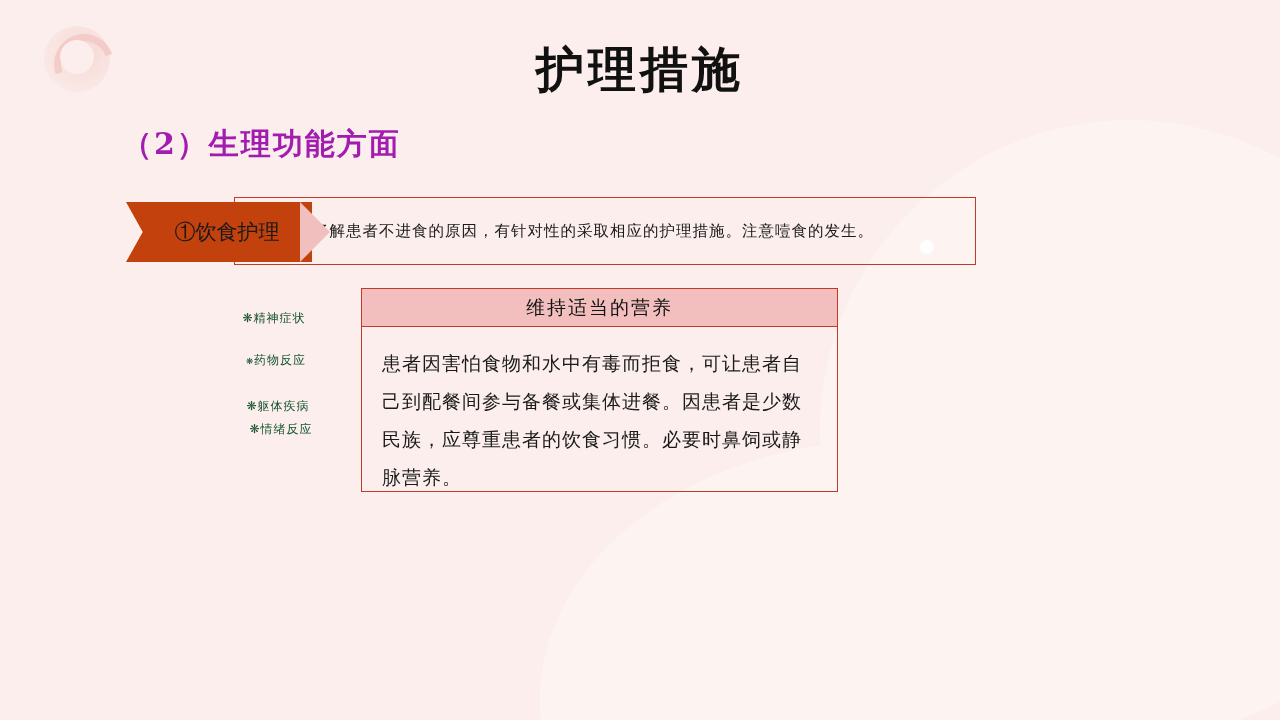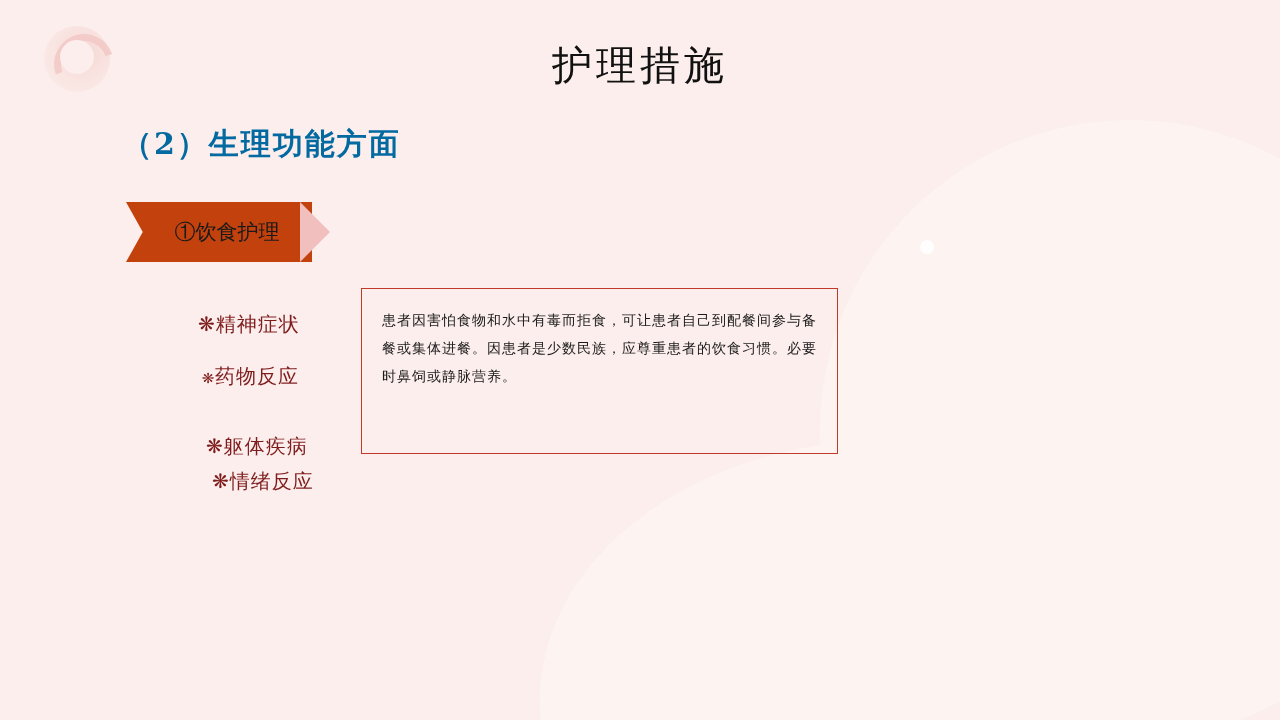--- a/index.html
+++ b/index.html
@@ -89,33 +89,33 @@
     transform: rotate(25deg);
     opacity: 0.85;
   }
 
   .title {
     position: absolute;
     left: 0;
     right: 0;
     top: 38px;
     text-align: center;
-    font-size: 40px;
+    font-size: 48px;
     letter-spacing: 4px;
     color: #111111;
     font-family: "DejaVu Serif", "Liberation Serif", serif;
-    font-weight: 400;
+    font-weight: 700;
   }
 
   .subtitle {
     position: absolute;
     left: 122px;
     top: 124px;
     font-size: 30px;
-    color: #0369a1;
+    color: #a21caf;
     font-weight: 700;
     letter-spacing: 2px;
     font-family: "DejaVu Serif", "Liberation Serif", serif;
   }
 
   
   .tag {
     position: absolute;
     left: 126px;
     top: 202px;
@@ -163,28 +163,29 @@
   }
 
   
   .bullets {
     position: absolute;
     left: 190px;
     top: 310px;
     width: 160px;
   }
   .bullet {
-    font-size: 20px;
-    color: #7f1d1d;
+    font-size: 12px;
+    color: #14532d;
     letter-spacing: 1px;
+    text-align: center;
     line-height: 1.4;
   }
   .bullet.b1 { margin-top: 0; margin-left: 8px; }
   .bullet.b2 { margin-top: 26px; margin-left: 12px; font-family: Liberation Mono, monospace; }
-  .bullet.b3 { margin-top: 40px; margin-left: 16px; }
+  .bullet.b3 { margin-top: 28px; margin-left: 16px; }
   .bullet.b4 { margin-top: 7px; margin-left: 22px; }
 
   
   .card {
     position: absolute;
     left: 361px;
     top: 288px;
     width: 477px;
   }
   .card-header {
@@ -197,21 +198,21 @@
     letter-spacing: 2px;
     border: 1px solid #c0392b;
     border-bottom: none;
     box-sizing: border-box;
   }
   .card-body {
     border: 1px solid #c0392b;
     box-sizing: border-box;
     height: 166px;
     padding: 18px 20px 0 20px;
-    font-size: 14px;
+    font-size: 19px;
     line-height: 2.0;
     color: #1a1a1a;
     letter-spacing: 1px;
   }
 </style>
 </head>
 <body>
 
 <div class="slide">
 
@@ -222,28 +223,32 @@
   <div class="ring-logo">
     <div class="outer"></div>
     <div class="accent"></div>
     <div class="inner"></div>
   </div>
 
   <div class="title">护理措施</div>
 
   <div class="subtitle">（2）生理功能方面</div>
 
+  <div class="note-box">
+    <div class="note-text">了解患者不进食的原因，有针对性的采取相应的护理措施。注意噎食的发生。</div>
+  </div>
 
   <div class="tag">①饮食护理</div>
   <div class="tag-arrow"></div>
 
   <div class="bullets">
     <div class="bullet b1">❋精神症状</div>
     <div class="bullet b2">❋药物反应</div>
     <div class="bullet b3">❋躯体疾病</div>
     <div class="bullet b4">❋情绪反应</div>
   </div>
 
   <div class="card">
+    <div class="card-header">维持适当的营养</div>
     <div class="card-body">患者因害怕食物和水中有毒而拒食，可让患者自己到配餐间参与备餐或集体进餐。因患者是少数民族，应尊重患者的饮食习惯。必要时鼻饲或静脉营养。</div>
   </div>
 
 </div>
 
 </body></html>

